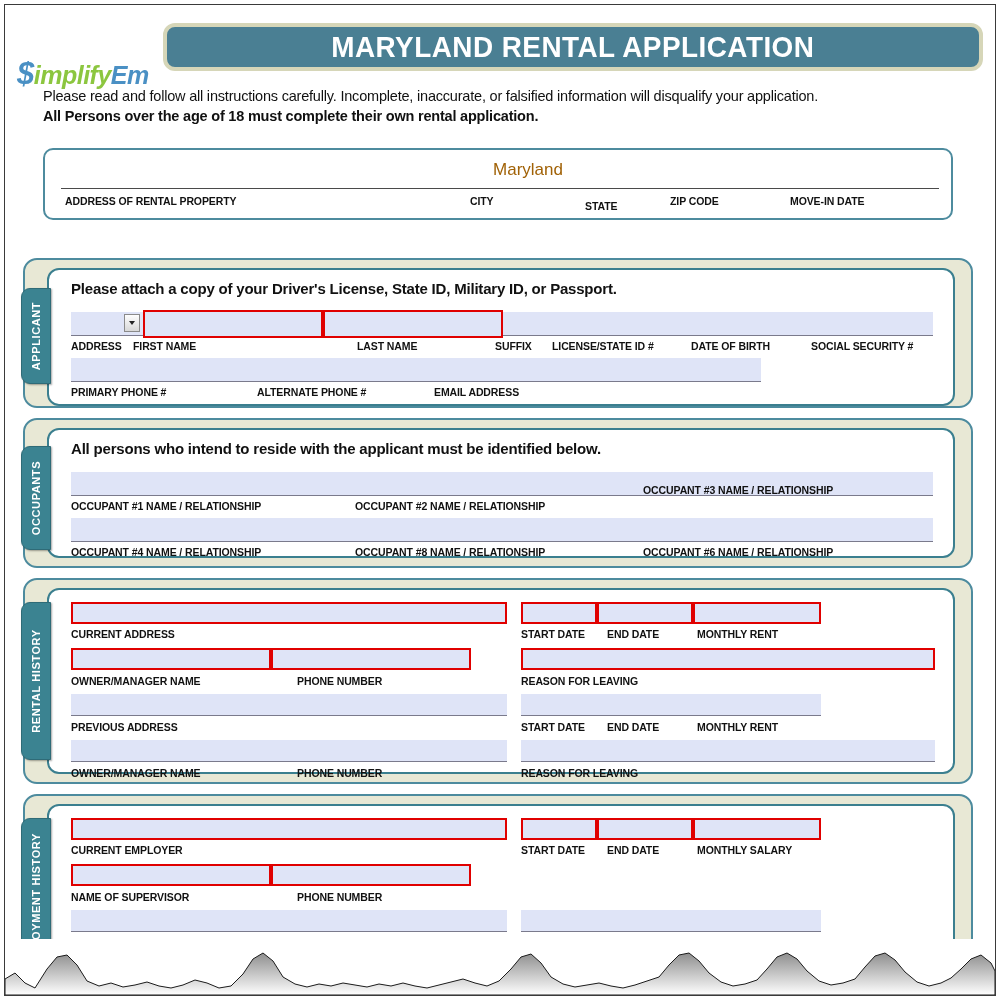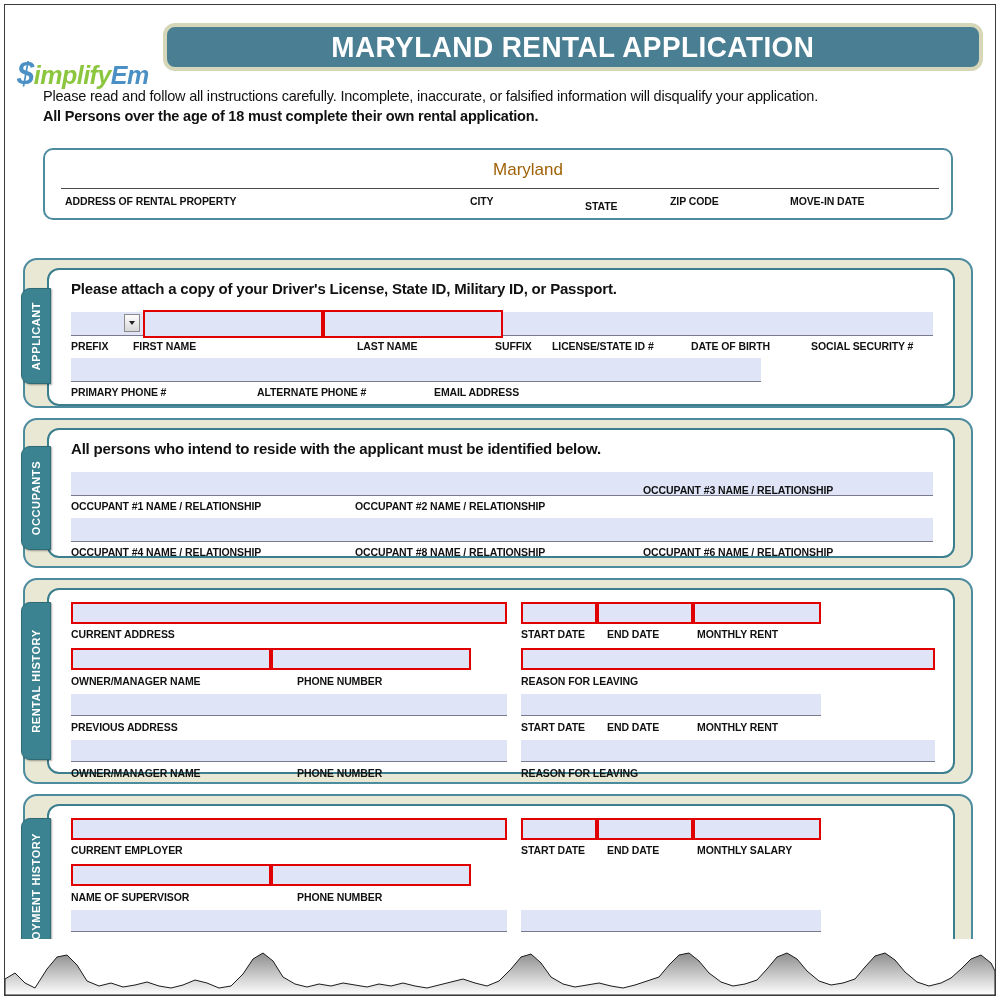--- a/index.html
+++ b/index.html
@@ -180,21 +180,21 @@
     <div class="sec-card" style="width:908px; height:138px;">
       <div class="sec-head">Please attach a copy of your Driver's License, State ID, Military ID, or Passport.</div>
 
       <div class="fld" style="left:22px; top:42px; width:862px; height:24px;"></div>
       <div class="dropdown" style="left:75px; top:44px;">
         <div class="arrow"></div>
       </div>
       <div class="fld req" style="left:94px; top:40px; width:180px; height:28px;"></div>
       <div class="fld req" style="left:274px; top:40px; width:180px; height:28px;"></div>
 
-      <div class="lbl" style="left:22px; top:70px;">PREFIX</div>
+      <div class="lbl" style="left:22px; top:70px;">ADDRESS</div>
       <div class="lbl" style="left:84px; top:70px;">FIRST NAME</div>
       <div class="lbl" style="left:262px; top:70px;margin-left:46px;">LAST NAME</div>
       <div class="lbl" style="left:446px; top:70px;">SUFFIX</div>
       <div class="lbl" style="left:503px; top:70px;">LICENSE/STATE ID #</div>
       <div class="lbl" style="left:642px; top:70px;">DATE OF BIRTH</div>
       <div class="lbl" style="left:762px; top:70px;">SOCIAL SECURITY #</div>
 
       <div class="fld" style="left:22px; top:88px; width:690px; height:24px;"></div>
       <div class="lbl" style="left:22px; top:116px;">PRIMARY PHONE #</div>
       <div class="lbl" style="left:208px; top:116px;">ALTERNATE PHONE #</div>

